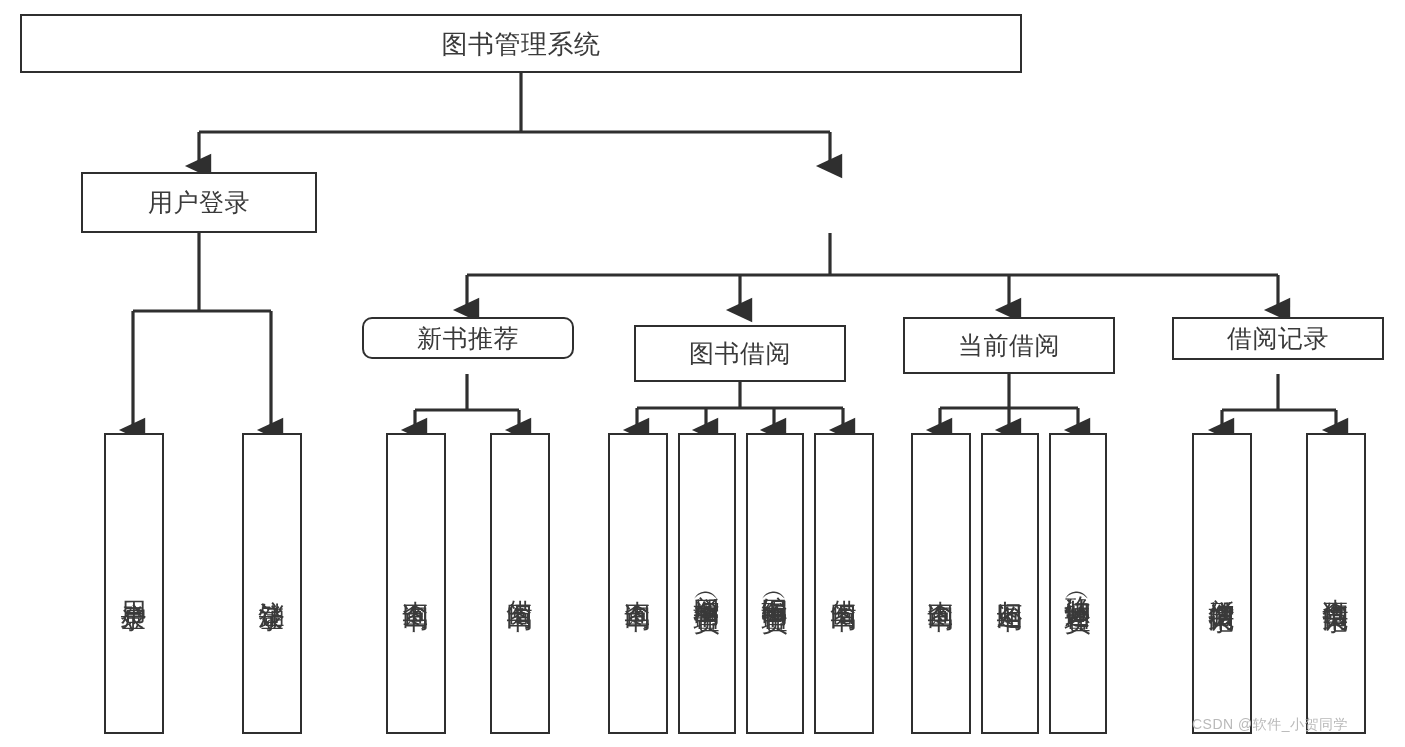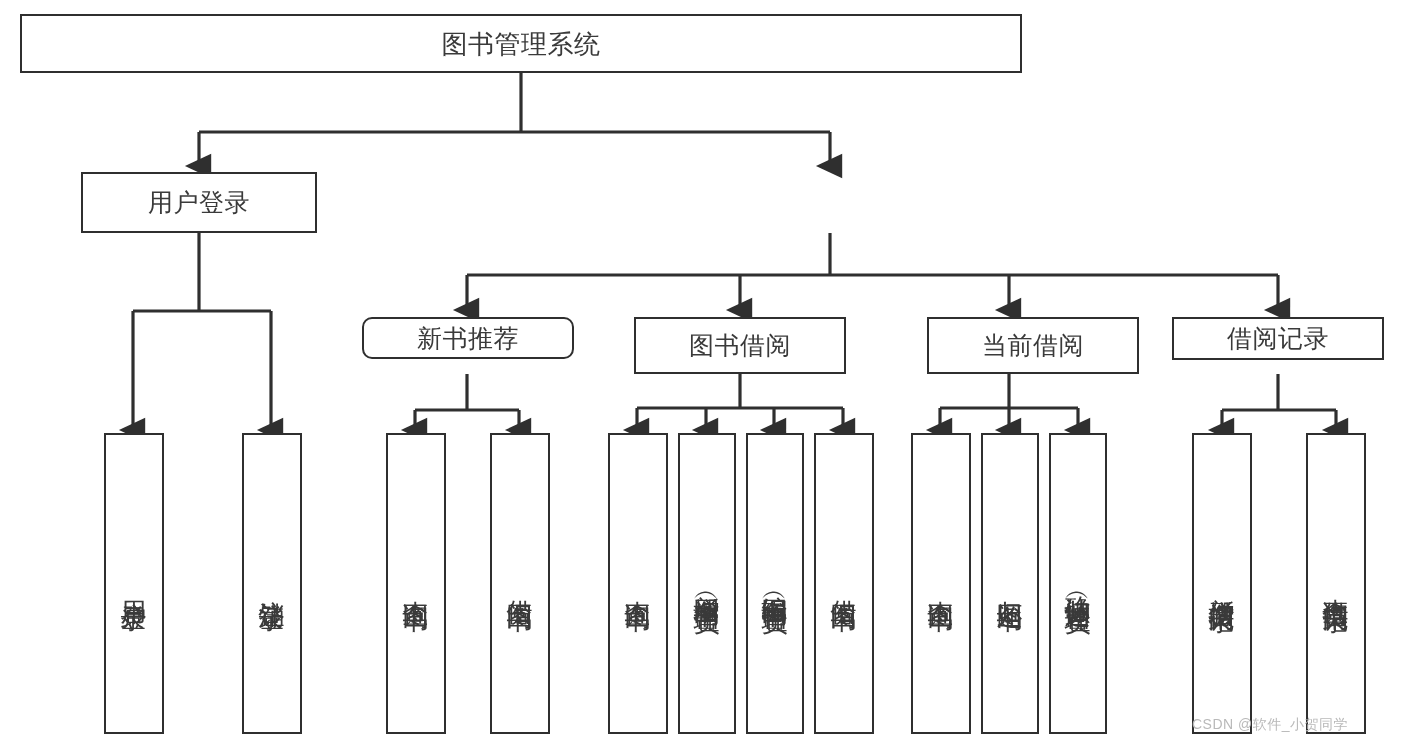--- a/index.html
+++ b/index.html
@@ -135,25 +135,25 @@
 
   <div class="node h" style="left:81px; top:172px; width:236px; height:61px;">
     <span class="label">用户登录</span>
   </div>
 
 
   <div class="node h" style="left:362px; top:317px; width:212px; height:42px;border-radius:10px;">
     <span class="label">新书推荐</span>
   </div>
 
-  <div class="node h" style="left:634px; top:317px; width:212px; height:57px;">
+  <div class="node h" style="left:634px; top:325px; width:212px; height:57px;">
     <span class="label">图书借阅</span>
   </div>
 
-  <div class="node h" style="left:903px; top:317px; width:212px; height:57px;margin-left:24px;">
+  <div class="node h" style="left:903px; top:317px; width:212px; height:57px;">
     <span class="label">当前借阅</span>
   </div>
 
   <div class="node h" style="left:1172px; top:317px; width:212px; height:43px;">
     <span class="label">借阅记录</span>
   </div>
 
   <div class="node v" style="left:104px; top:433px; width:60px; height:301px;">
     <span class="label">用户登录</span>
   </div>

